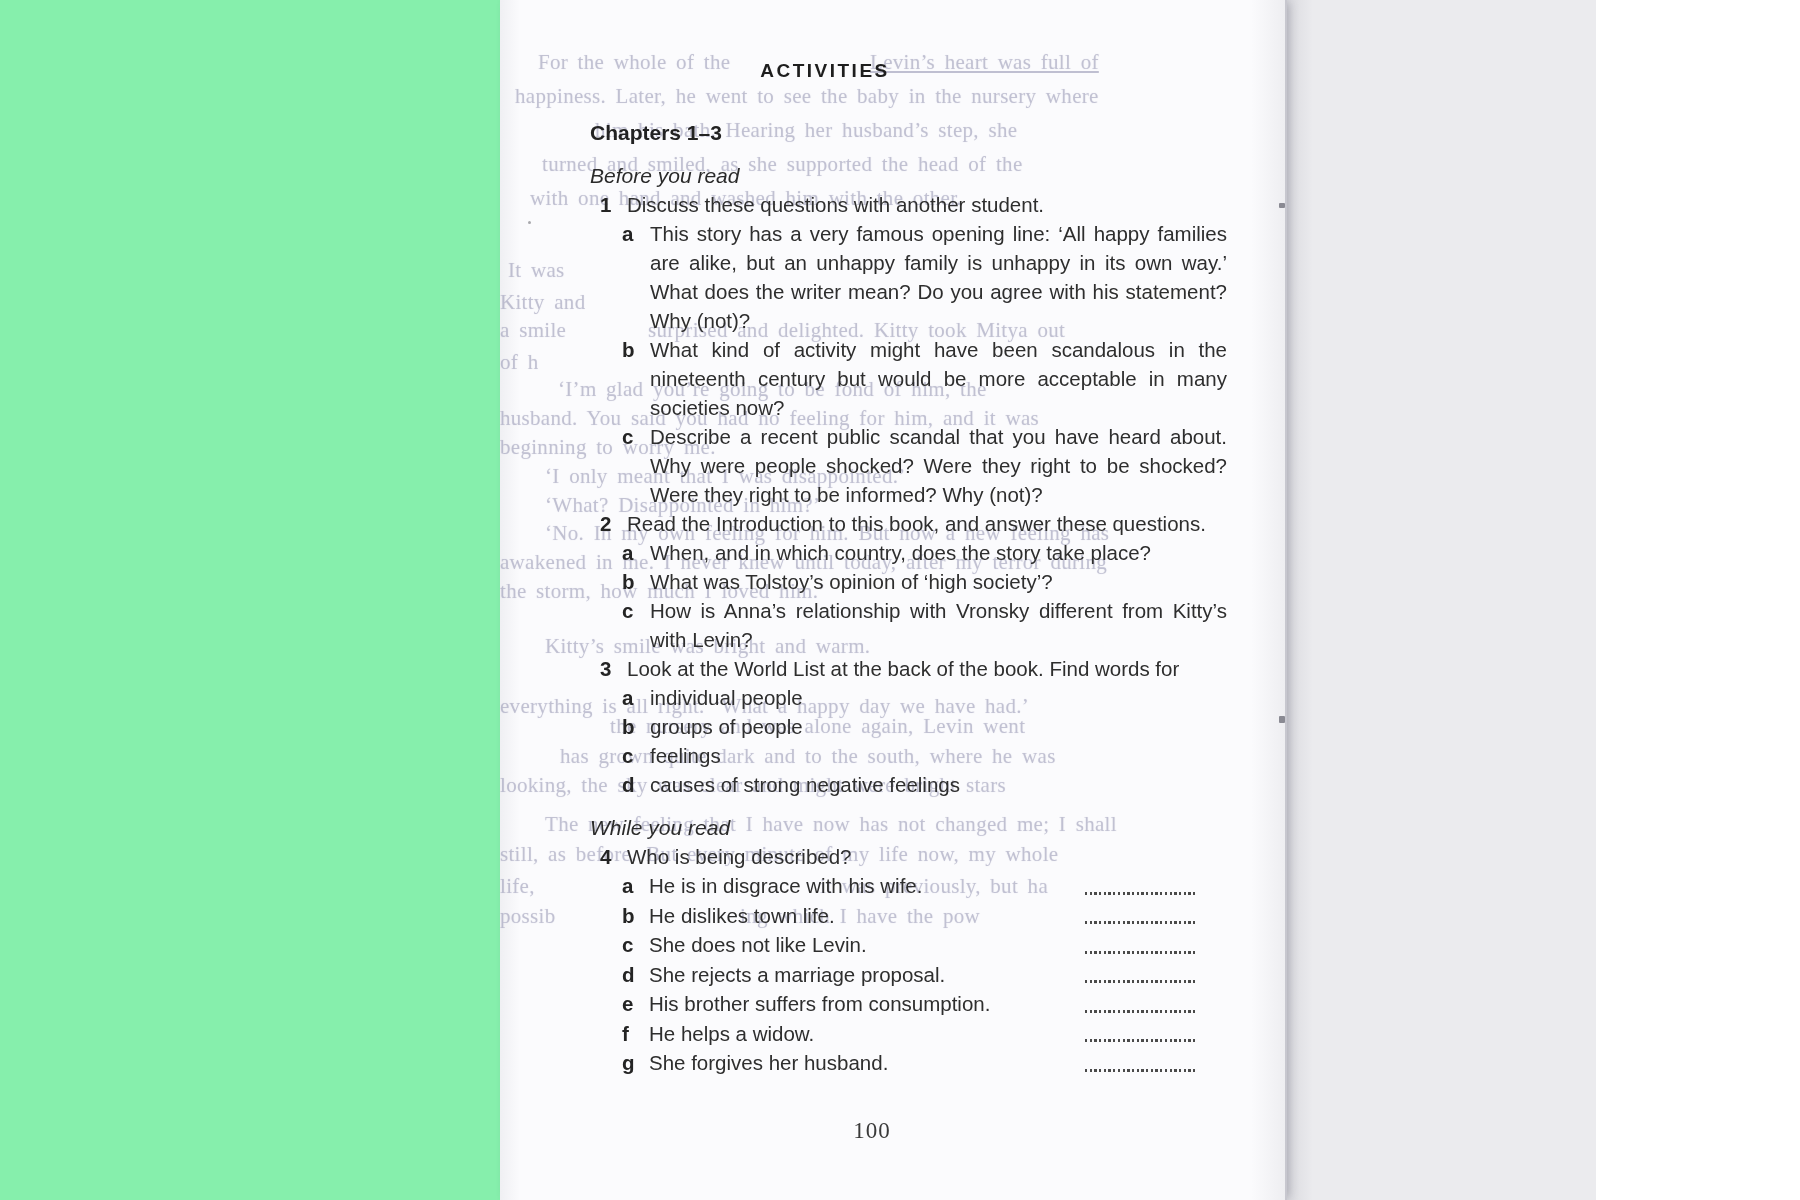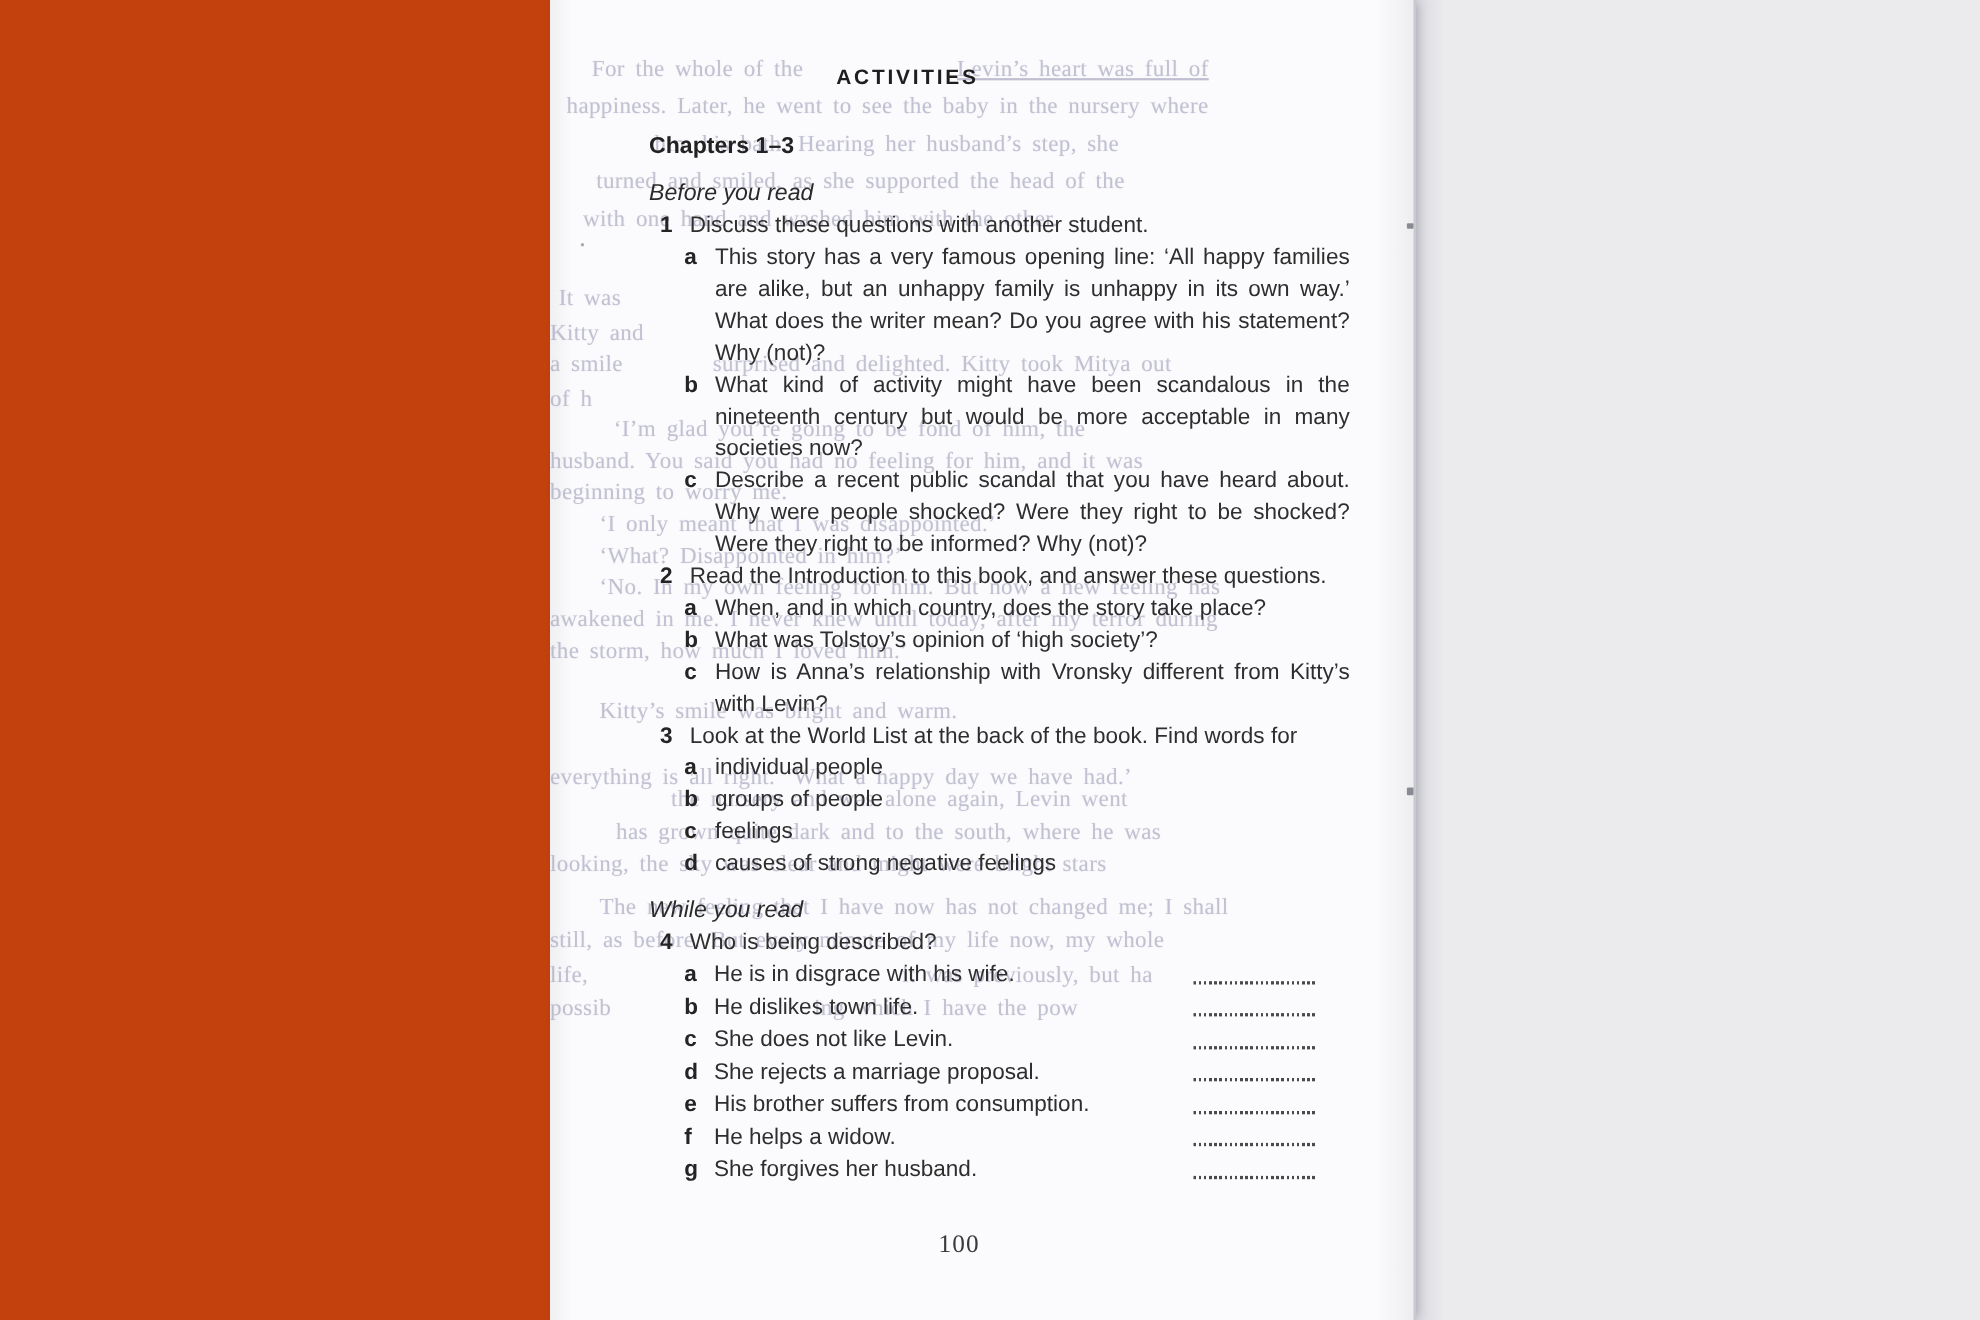--- a/index.html
+++ b/index.html
@@ -1,16 +1,16 @@
 <!DOCTYPE html>
 <html><head>
 <meta charset="utf-8">
 <style>
   html,body{margin:0;padding:0;background:#ffffff;}
-  #viewport{position:relative;width:1800px;height:1200px;background:#c2410c;overflow:hidden;
+  #viewport{position:relative;width:1596px;height:1200px;background:#86efac;overflow:hidden;
             font-family:"Liberation Sans","DejaVu Sans",sans-serif;}
   
   #backdrop-right{position:absolute;left:1287px;top:0;width:513px;height:1200px;background:#ebebee;}
   #backdrop-right::before{content:"";position:absolute;left:0;top:0;width:26px;height:100%;
             background:linear-gradient(to right,rgba(70,70,90,0.10),rgba(70,70,90,0));}
   
   #page{position:absolute;left:500px;top:0;width:785px;height:1200px;background:#fbfbfd;
         border-right:2px solid #c7c7cf;box-shadow:4px 0 9px -2px rgba(60,60,80,0.30);}
   #page::before{content:"";position:absolute;left:0;top:0;width:20px;height:100%;
         background:linear-gradient(to right,rgba(90,90,110,0.07),rgba(90,90,110,0));}

